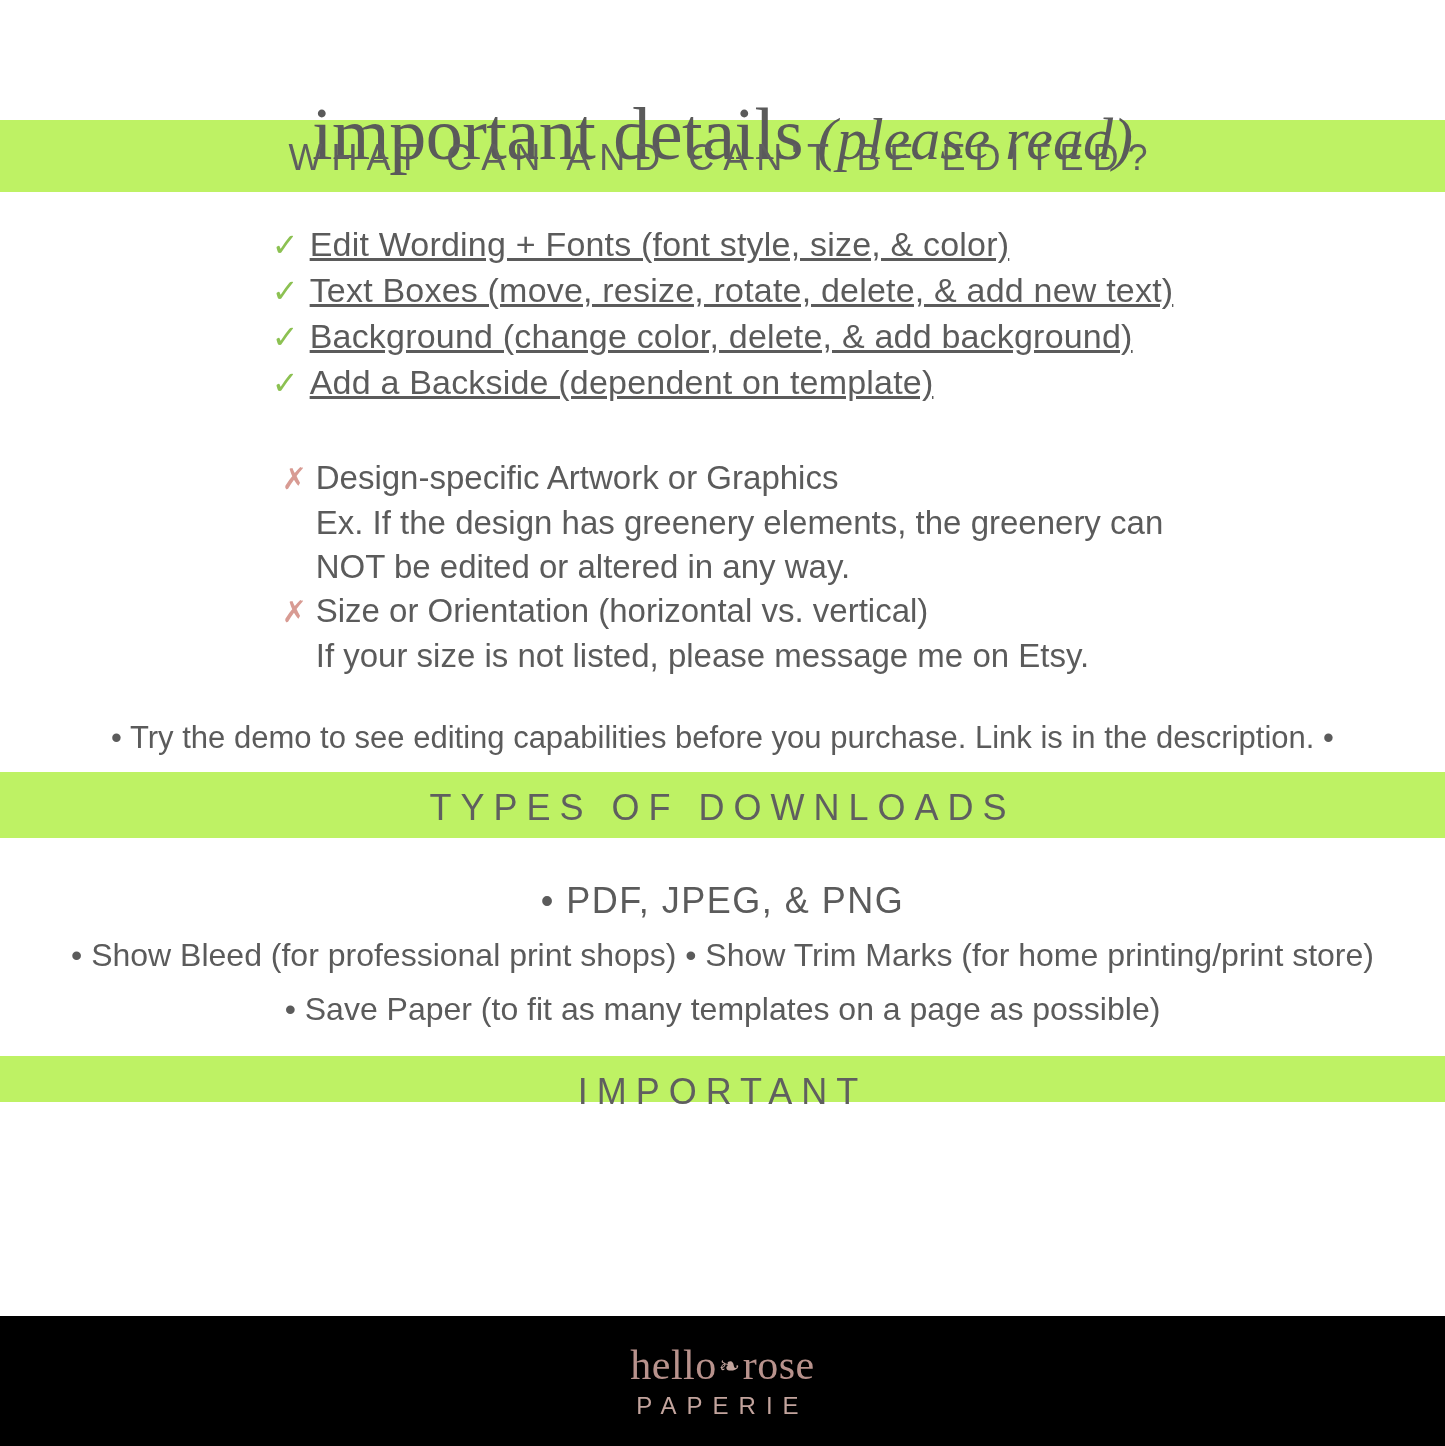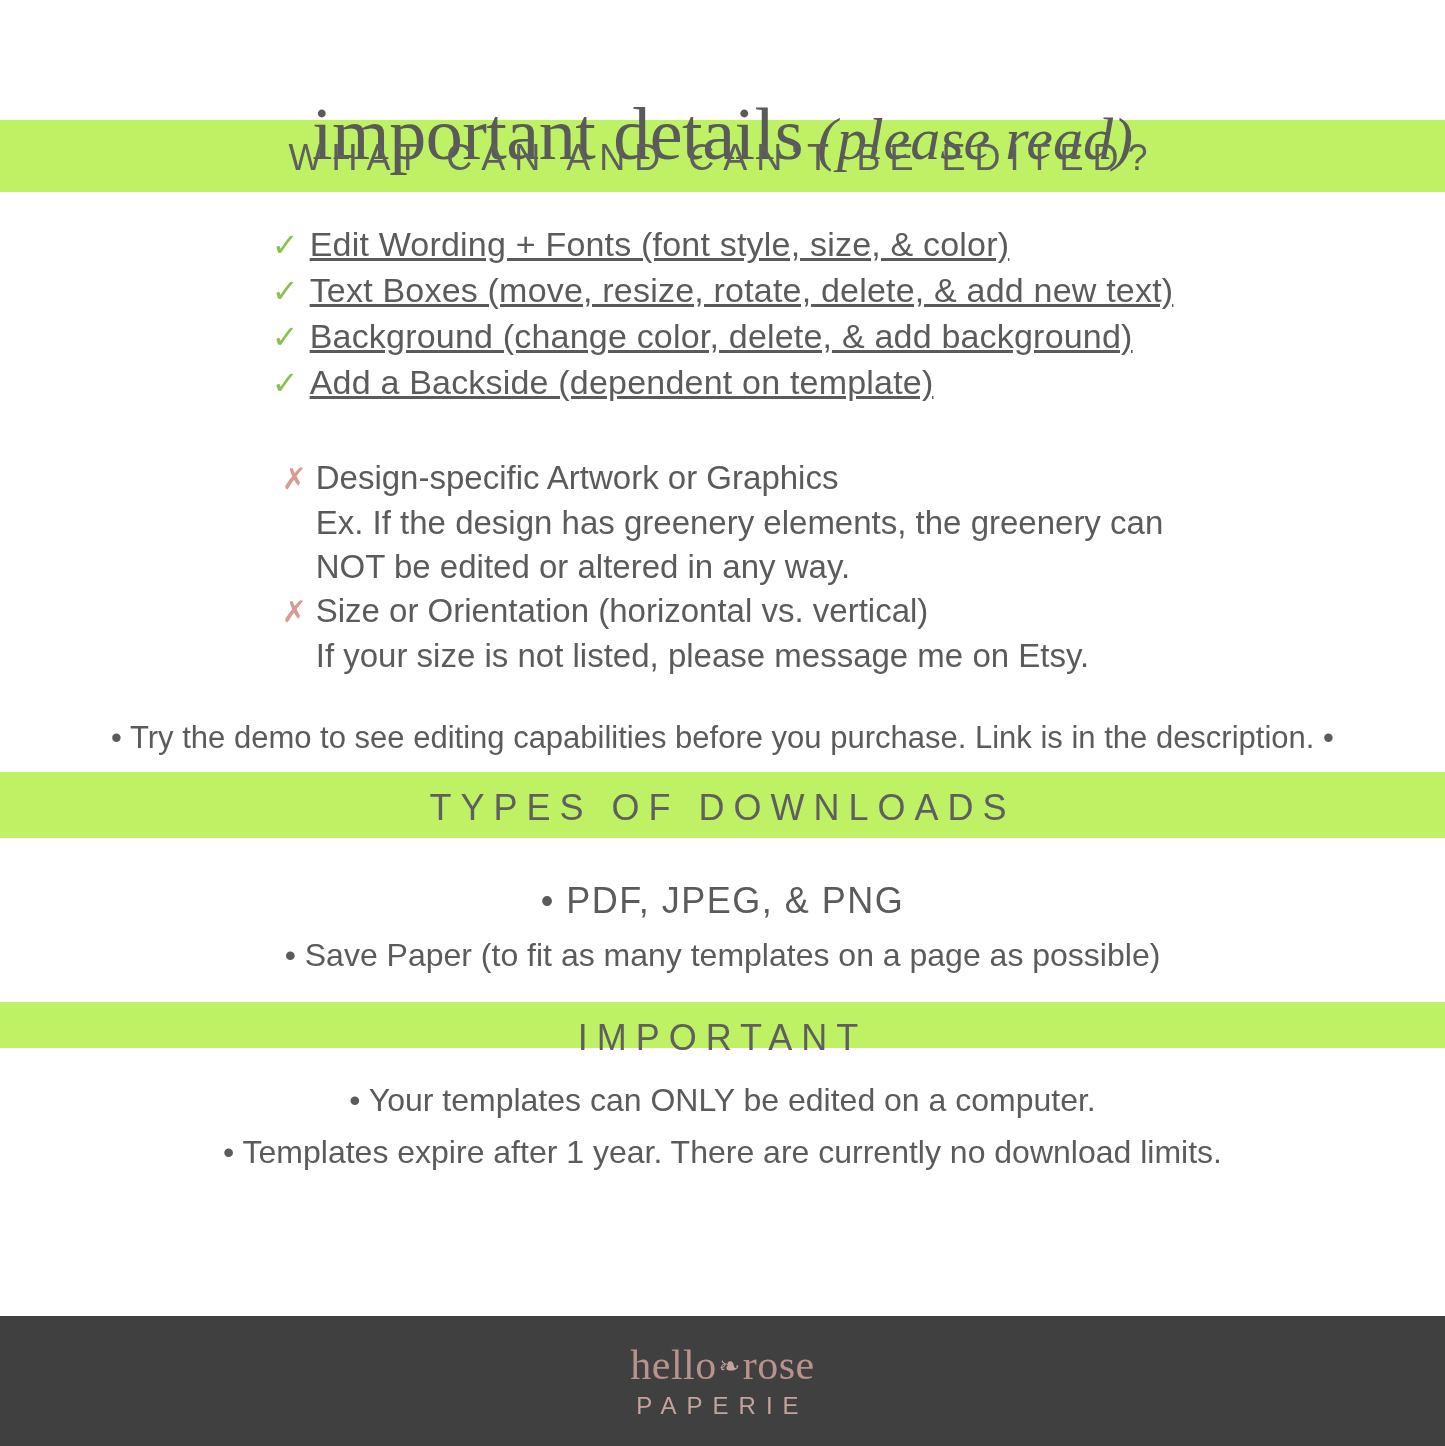--- a/index.html
+++ b/index.html
@@ -161,21 +161,21 @@
     line-height: 52px;
   }
 
   
   .footer {
     position: absolute;
     left: 0;
     bottom: 0;
     width: 100%;
     height: 130px;
-    background: #404040;
+    background: #000000;
     display: flex;
     align-items: center;
     justify-content: center;
   }
   .logo {
     text-align: center;
     line-height: 1;
   }
   .logo-main {
     font-family: "Liberation Serif", serif;
@@ -237,31 +237,28 @@
   </div>
 
   <div class="demo-line">• Try the demo to see editing capabilities before you purchase. Link is in the description. •</div>
 
   <div class="bar bar2">
     <span class="bar-text">TYPES OF DOWNLOADS</span>
   </div>
 
   <div class="downloads">
     <div class="dl-line1">• PDF, JPEG, &amp; PNG</div>
+    <div class="dl-line2">• Show Bleed (for professional print shops)  • Show Trim Marks (for home printing/print store)</div>
     <div class="dl-line3">• Save Paper (to fit as many templates on a page as possible)</div>
   </div>
 
   <div class="bar bar3">
     <span class="bar-text">IMPORTANT</span>
   </div>
 
-  <div class="important">
-    <div class="imp-line">• Your templates can ONLY be edited on a computer.</div>
-    <div class="imp-line">• Templates expire after 1 year. There are currently no download limits.</div>
-  </div>
 
   <div class="footer">
     <div class="logo">
       <div class="logo-main"><span>hello</span><span class="logo-leaf">❧</span><span>rose</span></div>
       <div class="logo-sub">PAPERIE</div>
     </div>
   </div>
 
 </div>
 

